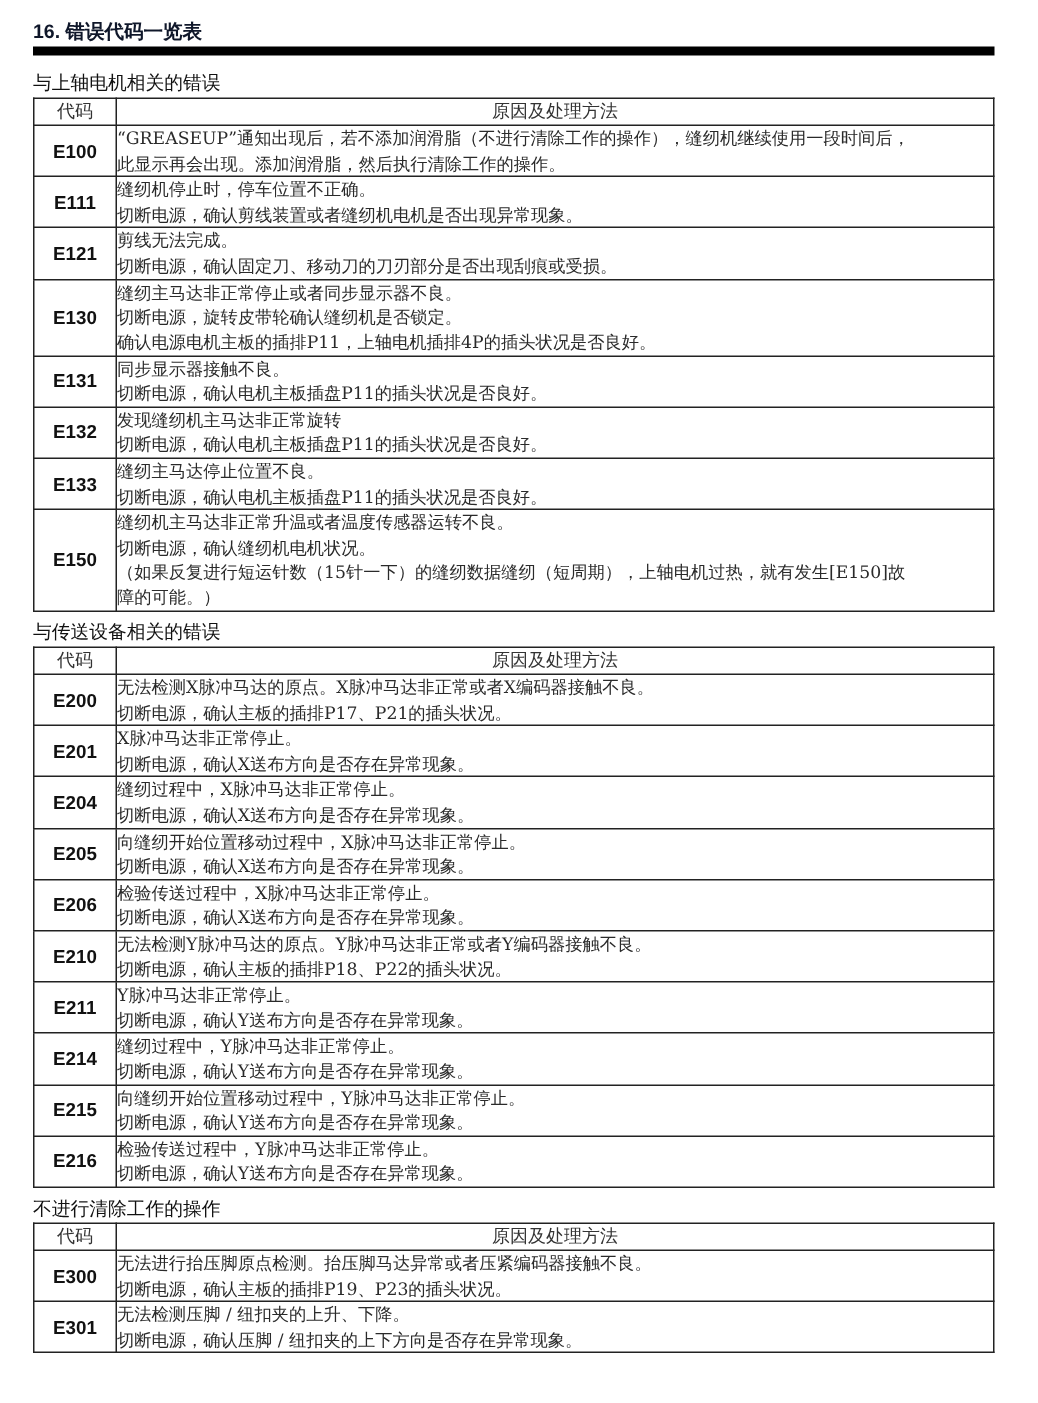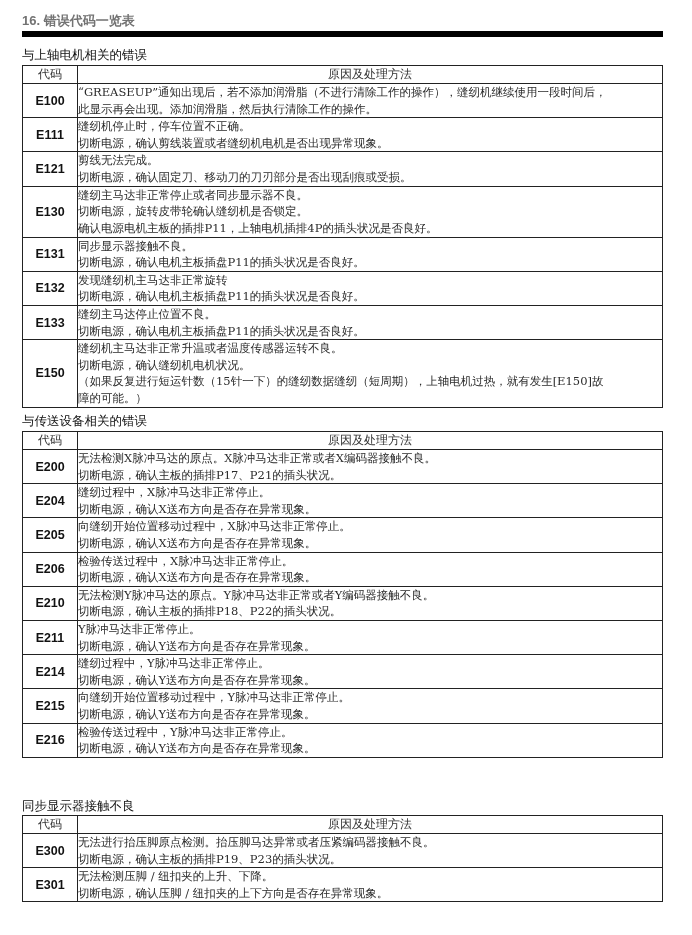--- a/index.html
+++ b/index.html
@@ -4,21 +4,21 @@
   <style>
     html, body { margin: 0; padding: 0; background: #ffffff; }
     body {
       width: 692px; height: 935px; position: relative; overflow: hidden;
       font-family: "DejaVu Serif", "Liberation Serif", serif;
       color: #1a1a1a;
     }
     .page-title {
       position: absolute; left: 22px; top: 12px;
       font-family: "Liberation Sans", "DejaVu Sans", sans-serif;
-      font-weight: bold; font-size: 13px; color: #737373;
+      font-weight: bold; font-size: 13px; color: #0f172a;
     }
     .title-bar {
       position: absolute; left: 22px; top: 31px; width: 641px; height: 6px;
       background: #000;
     }
     .section-heading {
       position: absolute; left: 22px;
       font-family: Liberation Mono, monospace;
       font-size: 12.5px; color: #111;
     }
@@ -148,20 +148,27 @@
   </thead>
   <tbody>
     <tr style="height:34px;">
       <td class="code">E200</td>
       <td class="desc">
         <div>无法检测X脉冲马达的原点。X脉冲马达非正常或者X编码器接触不良。</div>
         <div>切断电源，确认主板的插排P17、P21的插头状况。</div>
       </td>
     </tr>
     <tr style="height:34px;">
+      <td class="code">E201</td>
+      <td class="desc">
+        <div>X脉冲马达非正常停止。</div>
+        <div>切断电源，确认X送布方向是否存在异常现象。</div>
+      </td>
+    </tr>
+    <tr style="height:34px;">
       <td class="code">E204</td>
       <td class="desc">
         <div>缝纫过程中，X脉冲马达非正常停止。</div>
         <div>切断电源，确认X送布方向是否存在异常现象。</div>
       </td>
     </tr>
     <tr style="height:34px;">
       <td class="code">E205</td>
       <td class="desc">
         <div>向缝纫开始位置移动过程中，X脉冲马达非正常停止。</div>
@@ -206,21 +213,21 @@
     <tr style="height:34px;">
       <td class="code">E216</td>
       <td class="desc">
         <div>检验传送过程中，Y脉冲马达非正常停止。</div>
         <div>切断电源，确认Y送布方向是否存在异常现象。</div>
       </td>
     </tr>
   </tbody>
 </table>
 
-<div class="section-heading" style="top:798px;">同步显示器接触不良</div>
+<div class="section-heading" style="top:798px;">不进行清除工作的操作</div>
 <table class="errtable" style="top:815px;">
   <colgroup>
       <col class="c-code">
       <col>
     </colgroup>
   <thead>
     <tr>
       <th>代码</th>
       <th>原因及处理方法</th>
     </tr>

